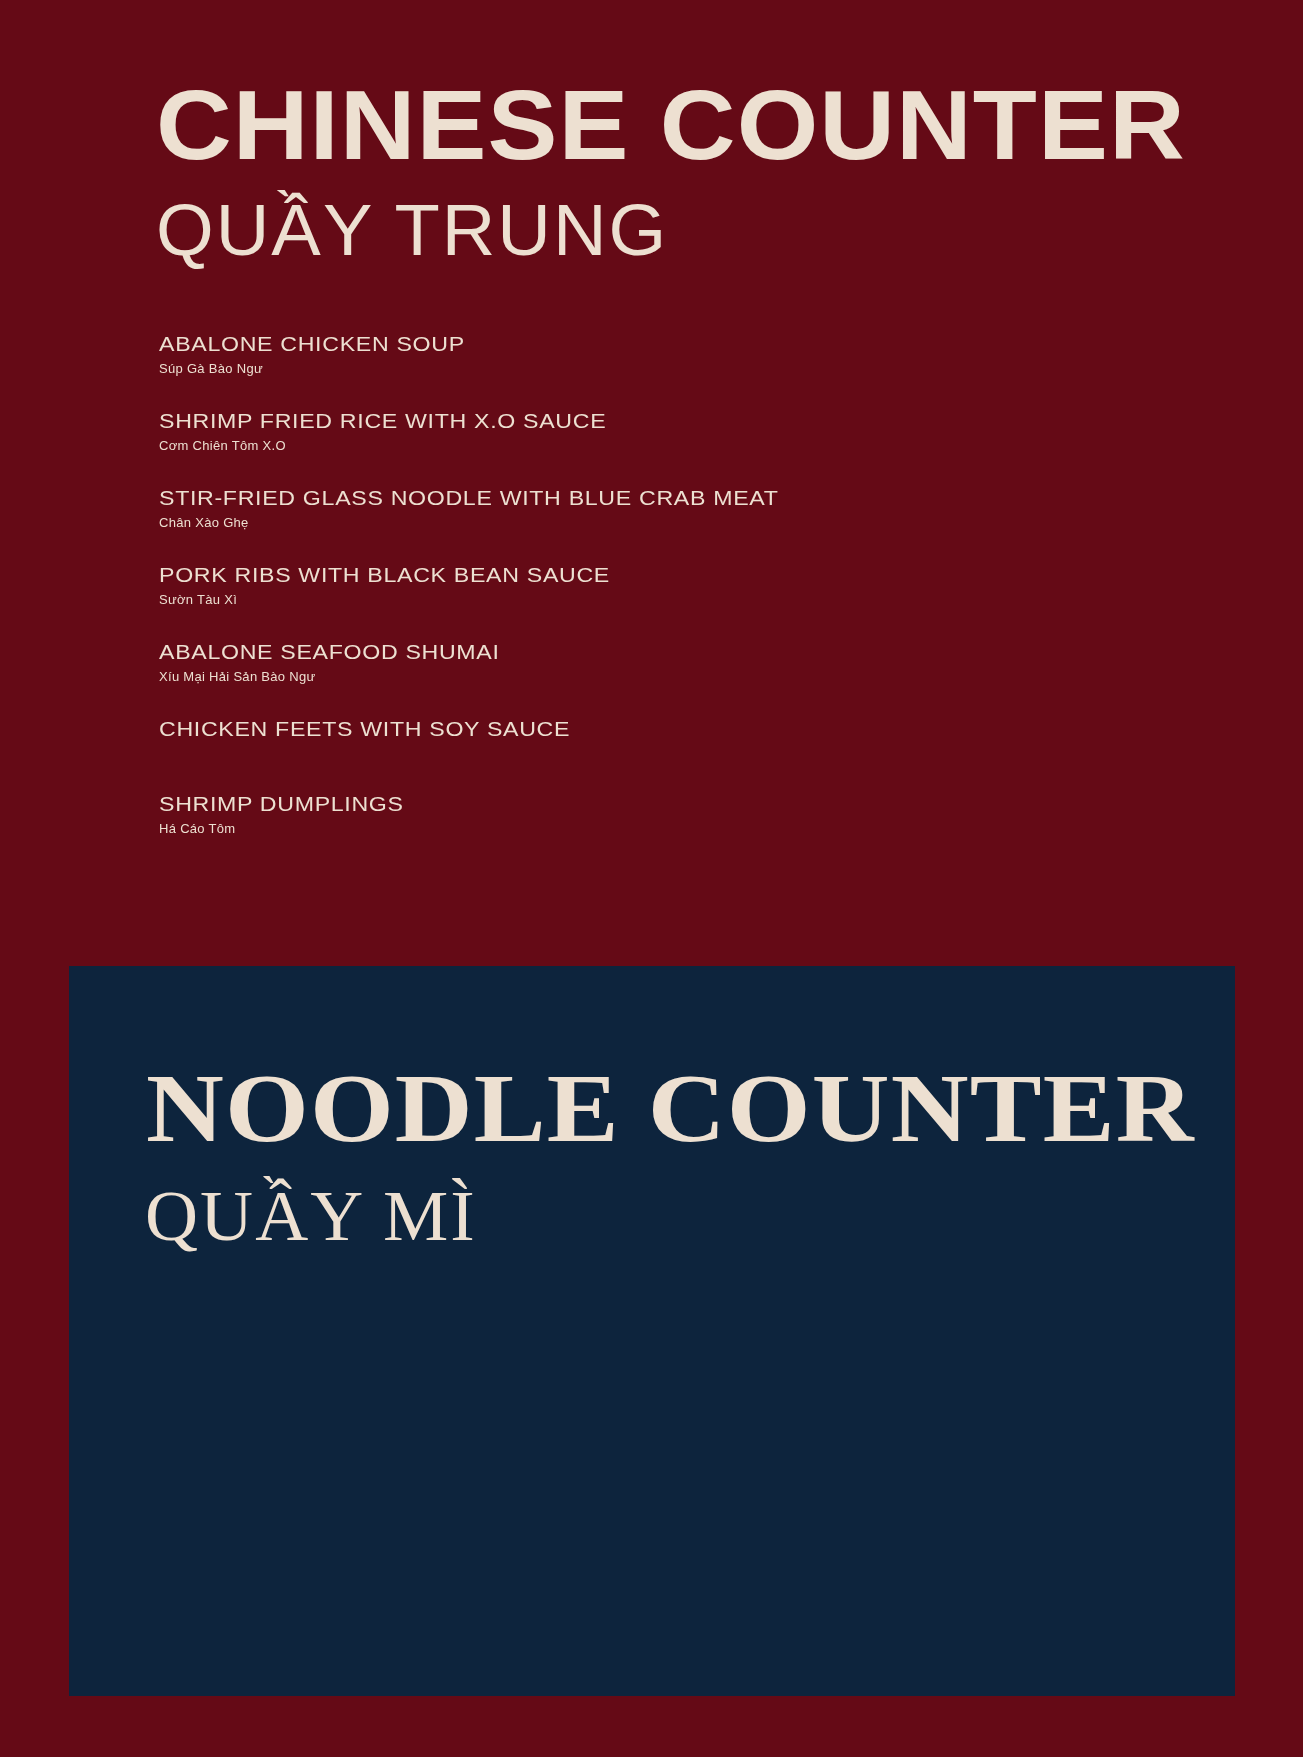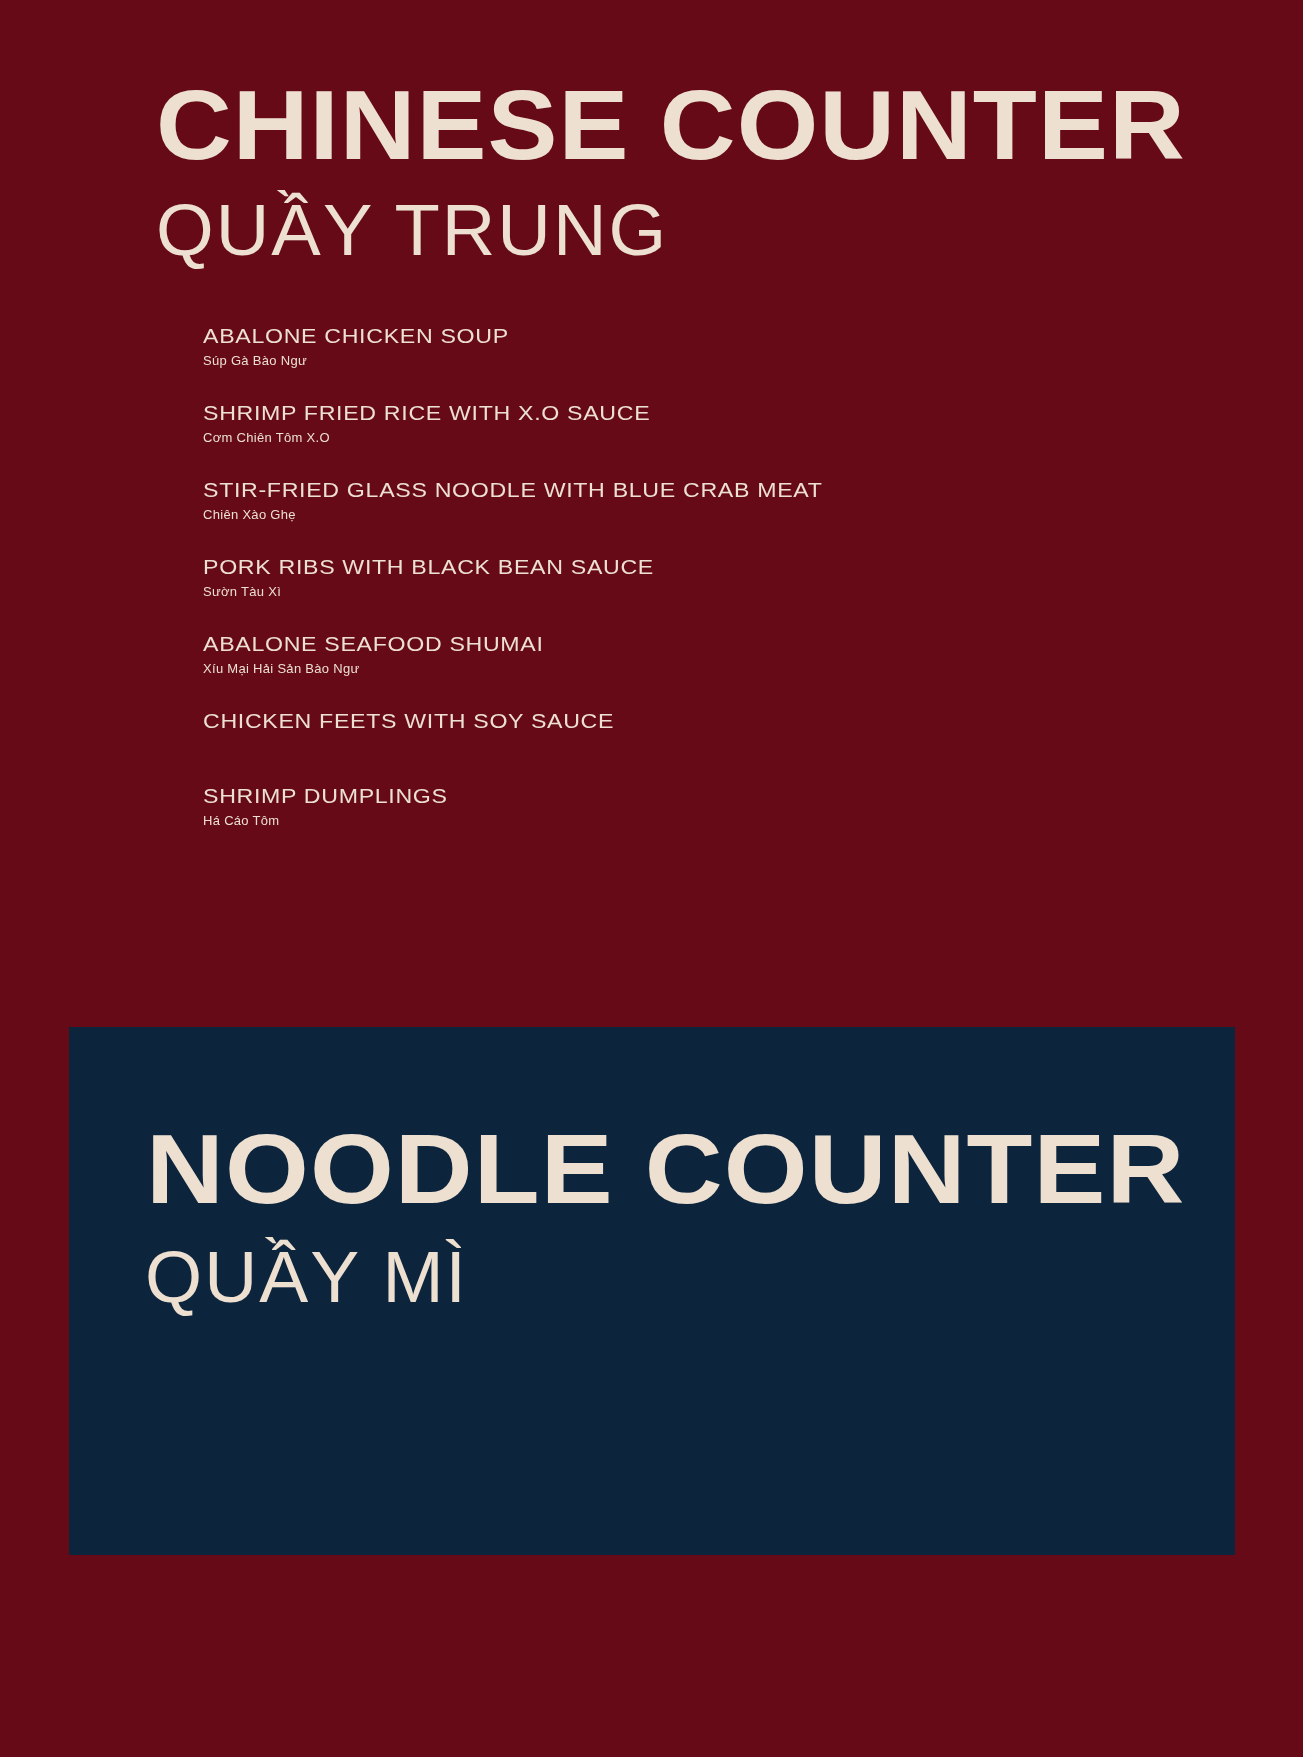--- a/index.html
+++ b/index.html
@@ -44,21 +44,21 @@
     }
     .chinese-title-en { left: 156px; top: 76px; transform: scaleX(1.07); }
     .chinese-title-vi { left: 156px; top: 194px; transform: scaleX(1.03); }
 
     .menu-list {
       position: absolute;
       margin: 0;
       padding: 0;
       list-style: none;
     }
-    .chinese-list { left: 159px; top: 324px; margin-left: 44px; }
+    .chinese-list { left: 159px; top: 332px; }
     .menu-item {
       height: 77px;
       margin: 0;
     }
     .item-name {
       display: block;
       font-size: 20.5px;
       line-height: 24px;
       letter-spacing: 0.6px;
       white-space: nowrap;
@@ -74,24 +74,25 @@
       white-space: nowrap;
       font-weight: 400;
       transform: scaleX(1.0);
       transform-origin: left center;
     }
     .menu-item.compact { height: 75px; }
 
     .section-noodle {
       position: absolute;
       left: 69px;
-      top: 1027px;
+      top: 966px;
       width: 1166px;
-      height: 528px;
+      height: 730px;
       background: #0d243d;
+      font-family: Liberation Serif, serif;
     }
     .noodle-title-en { left: 77px; top: 93px; transform: scaleX(1.1); }
     .noodle-title-vi { left: 76px; top: 214px; transform: scaleX(1.02); }
     .noodle-list { left: 75px; top: 351px; }
   </style>
 </head>
 <body>
 
 <section class="section-chinese">
   <h1 class="title-en chinese-title-en">CHINESE COUNTER</h1>
@@ -101,21 +102,21 @@
     <li class="menu-item">
       <span class="item-name">ABALONE CHICKEN SOUP</span>
       <span class="item-vi">Súp Gà Bào Ngư</span>
     </li>
     <li class="menu-item">
       <span class="item-name">SHRIMP FRIED RICE WITH X.O SAUCE</span>
       <span class="item-vi">Cơm Chiên Tôm X.O</span>
     </li>
     <li class="menu-item">
       <span class="item-name">STIR-FRIED GLASS NOODLE WITH BLUE CRAB MEAT</span>
-      <span class="item-vi">Chiên Xào Ghẹ</span>
+      <span class="item-vi">Chân Xào Ghẹ</span>
     </li>
     <li class="menu-item">
       <span class="item-name">PORK RIBS WITH BLACK BEAN SAUCE</span>
       <span class="item-vi">Sườn Tàu Xì</span>
     </li>
     <li class="menu-item">
       <span class="item-name">ABALONE SEAFOOD SHUMAI</span>
       <span class="item-vi">Xíu Mại Hải Sản Bào Ngư</span>
     </li>
     <li class="menu-item compact">

